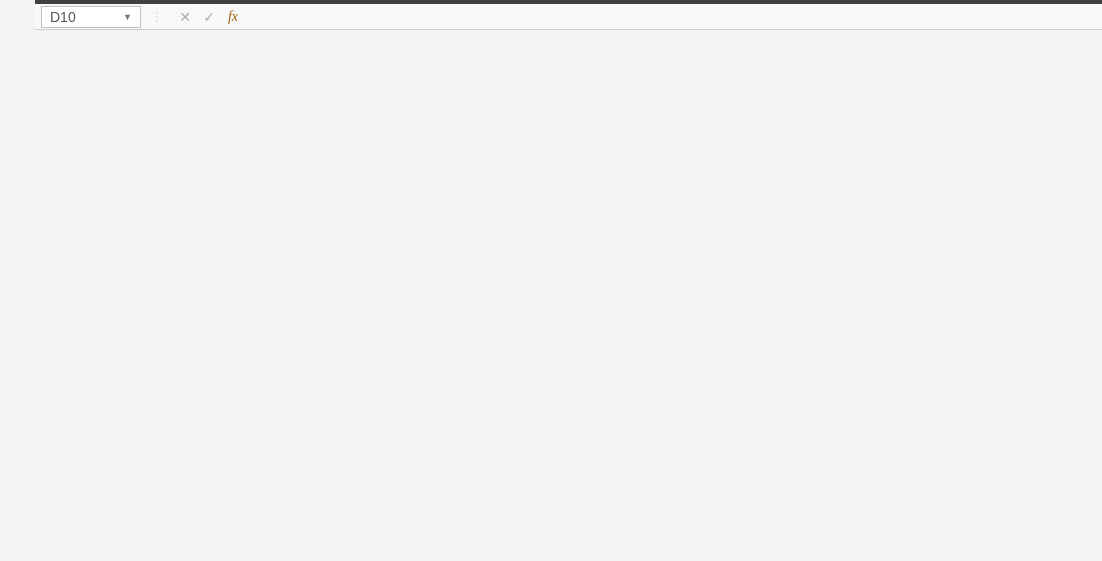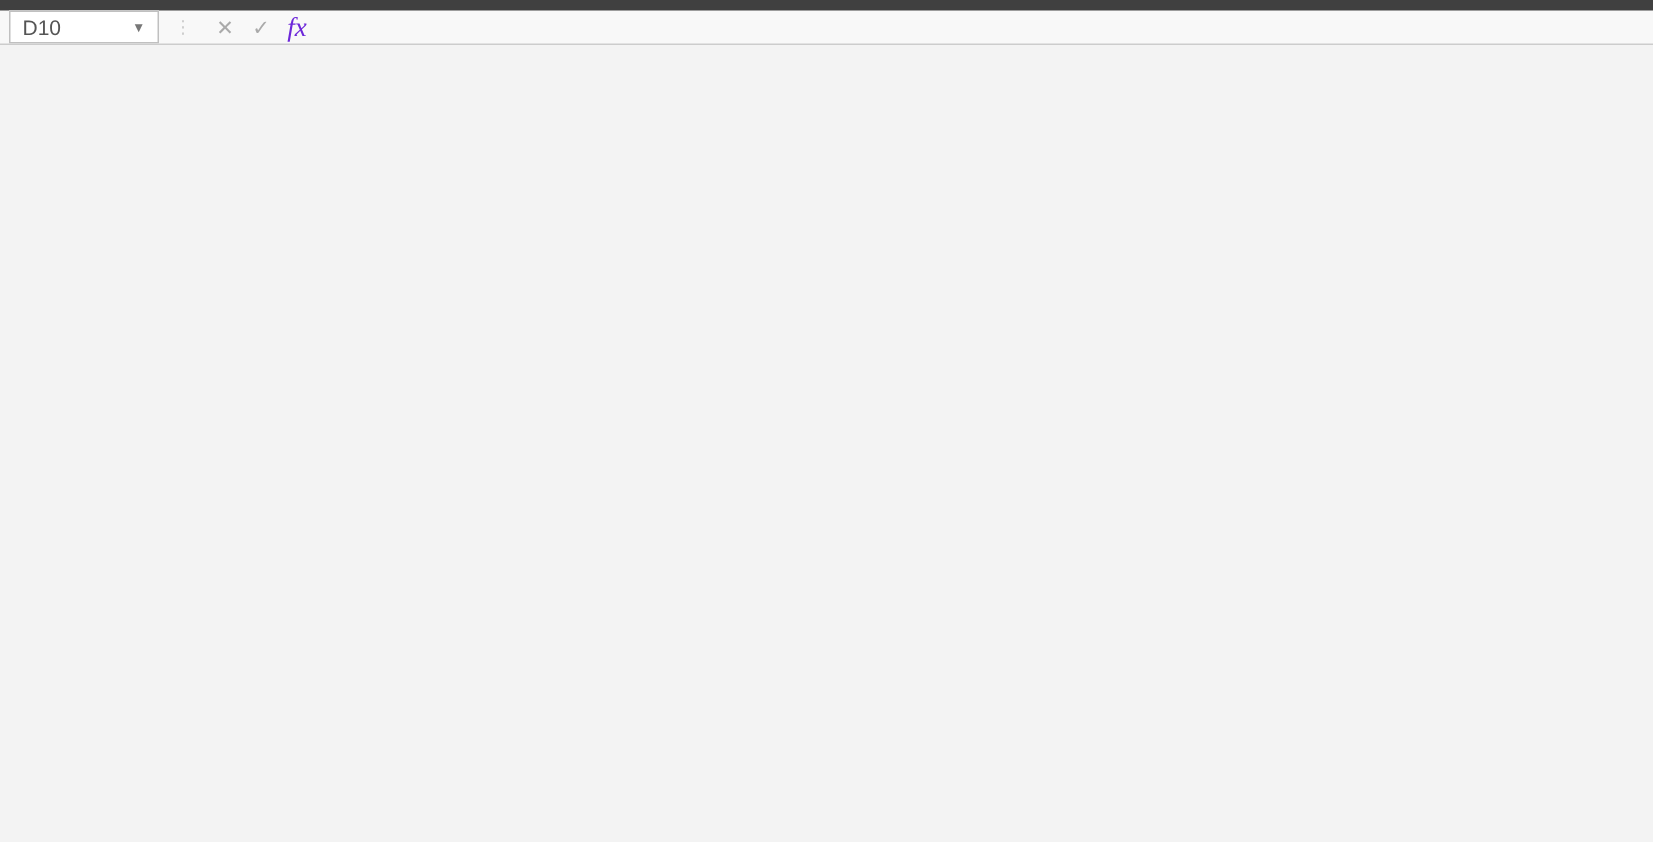--- a/index.html
+++ b/index.html
@@ -7,23 +7,24 @@
       font-family: "Meiryo", "MS PGothic", sans-serif;
       font-size: 14px;
       background: #f3f3f3;
       overflow: hidden;
     }
     .formula-bar {
       display: flex;
       align-items: center;
       background: #f8f8f8;
       border-bottom: 1px solid #ccc;
-      border-top: 7px solid #404040;
+      border-top: 4px solid #404040;
       height: 30px;
       padding: 0 6px;
+      margin-left: 35px;
     }
     .name-box {
       width: 100px;
       height: 22px;
       border: 1px solid #c0c0c0;
       background: #fff;
       padding: 0 8px;
       display: flex;
       align-items: center;
       justify-content: space-between;
@@ -38,24 +39,24 @@
     }
     .fb-btn {
       width: 24px; height: 24px;
       display: flex; align-items: center; justify-content: center;
       color: #aaa;
       font-size: 14px;
     }
     .fb-fx {
       width: 24px; height: 24px;
       display: flex; align-items: center; justify-content: center;
-      color: #6d28d9;
+      color: #a16207;
       font-style: italic;
       font-family: "Times New Roman", serif;
-      font-size: 18px;
+      font-size: 14px;
     }
     .fb-input {
       flex: 1;
       height: 22px;
       padding: 0 10px;
       display: flex;
       align-items: center;
       color: #666;
       font-size: 15px;
     }

